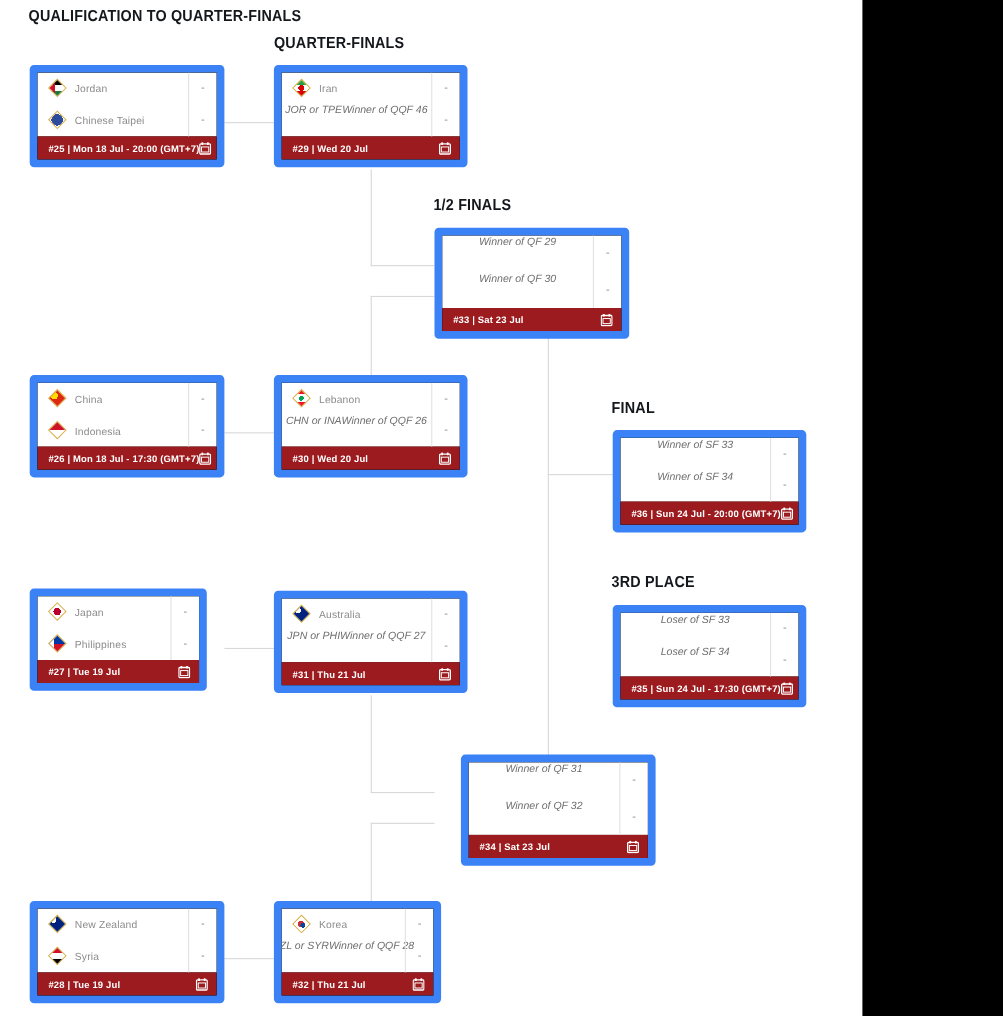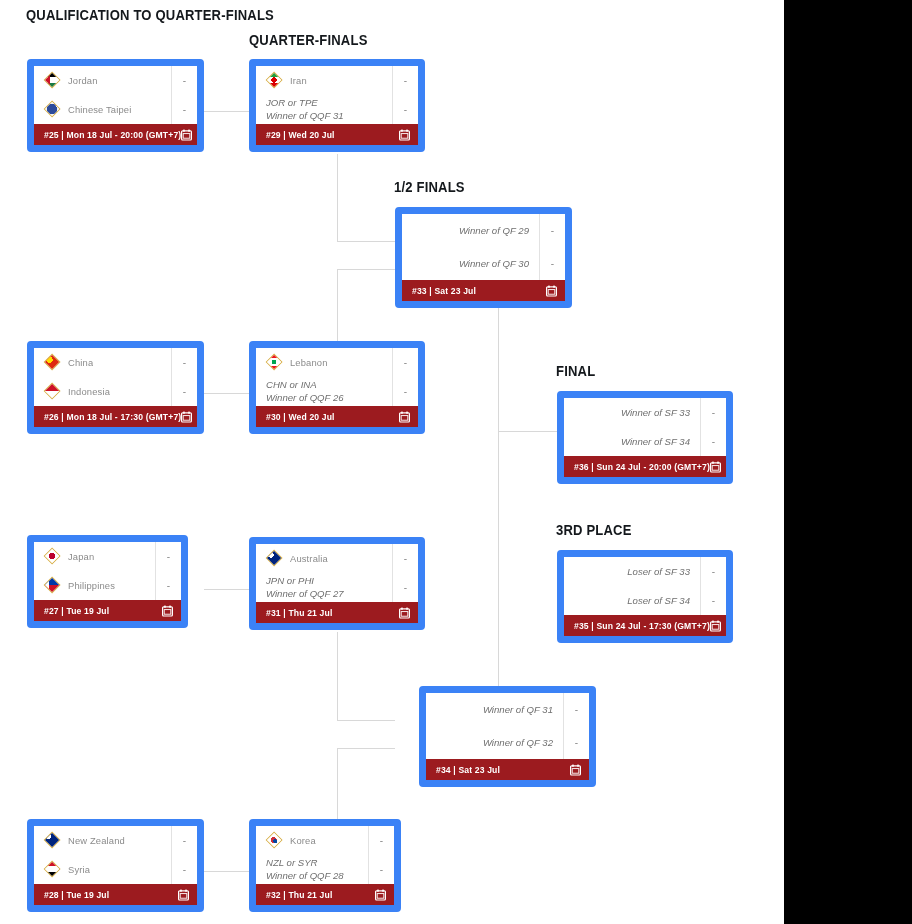--- a/index.html
+++ b/index.html
@@ -75,21 +75,21 @@
     white-space: nowrap;
     overflow: hidden;
     text-overflow: ellipsis;
     letter-spacing: .15px;
   }
   
   .slot {
     padding: 0 10px;
     height: 29px;
     display: flex;
-    flex-direction: column;
+    flex-direction: row;
     justify-content: center;
   }
   .slot .l1, .slot .l2 {
     font-size: 9.6px;
     font-style: italic;
     color: #6f6f6f;
     line-height: 12.3px;
     white-space: nowrap;
   }
   .slot.single {
@@ -245,21 +245,21 @@
               <span class="dm">
                   <i style="background:
                   linear-gradient(to bottom,#239f40 0 33.3%,#fff 33.3% 66.6%,#da0000 66.6% 100%);"></i>
                 <i style="background:radial-gradient(circle at 50% 50%, #da0000 0 24%, rgba(0,0,0,0) 24%);"></i>
               </span>
             </span>
             <span class="team-name">Iran</span>
           </div>
           <div class="slot">
             <span class="l1">JOR or TPE</span>
-            <span class="l2">Winner of QQF 31</span>
+            <span class="l2">Winner of QQF 46</span>
           </div>
         </div>
         <div class="scores">
           <div class="score">-</div>
           <div class="score">-</div>
         </div>
       </div>
       <div class="match-foot">
         <span class="foot-text">#29 | Wed 20 Jul</span>
         <span class="cal">

